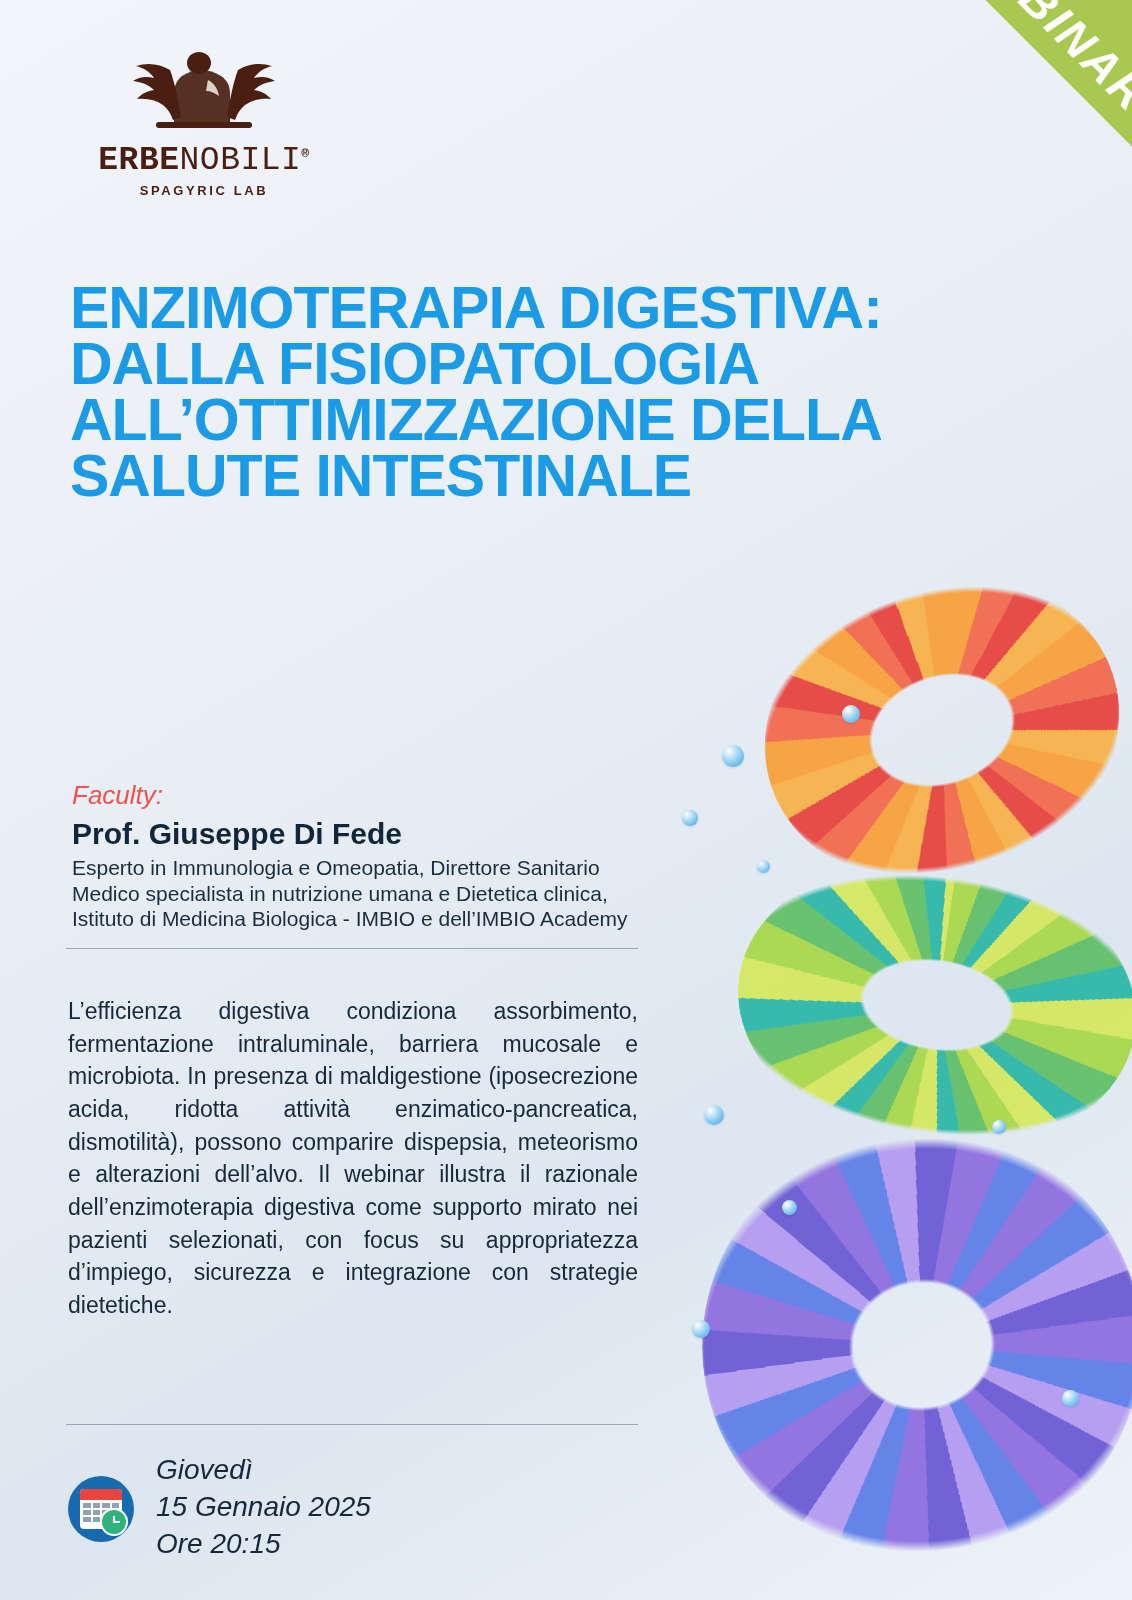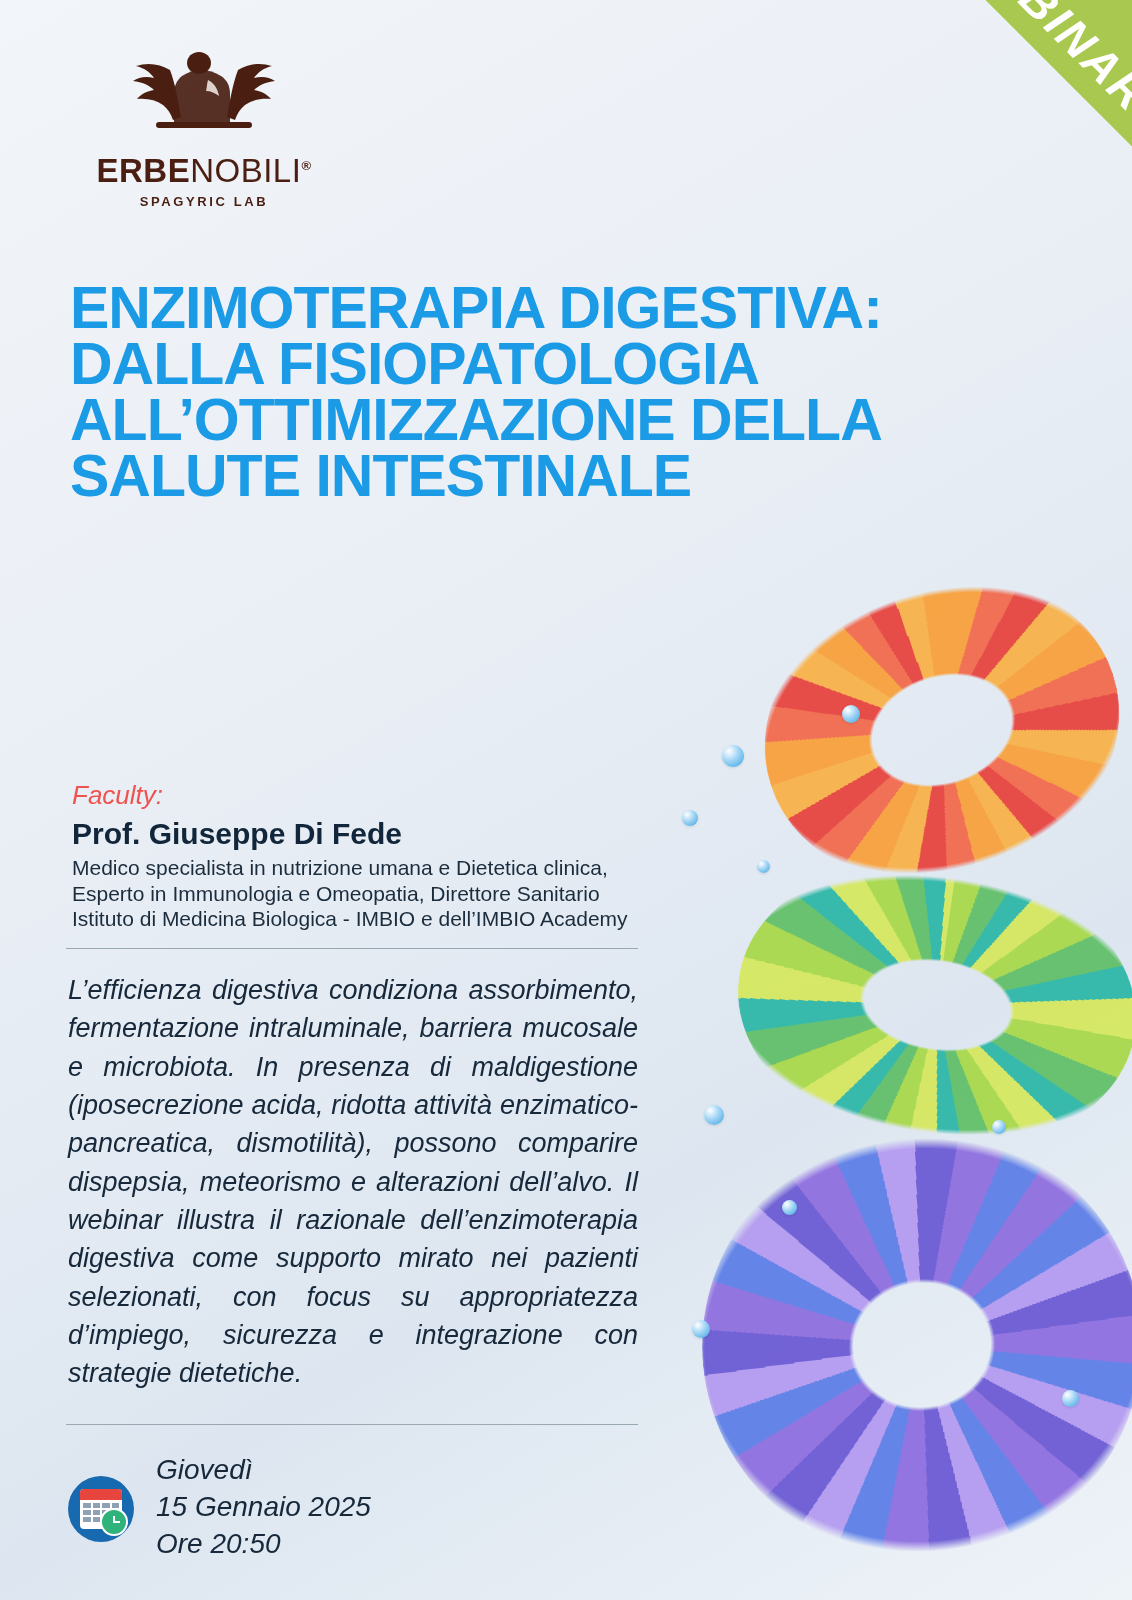--- a/index.html
+++ b/index.html
@@ -124,23 +124,23 @@
   .logo-mark {
     width: 200px;
     height: 96px;
     margin: 0 auto;
     position: relative;
   }
   .logo-name {
     font-size: 33px;
     letter-spacing: 0.5px;
     color: #4a1f12;
-    font-family: Liberation Sans, sans-serif;
-    font-weight: bold;
-    margin-top: 10px;
+    font-family: Liberation Mono, monospace;
+    font-weight: bold;
+    margin-top: 0;
     white-space: nowrap;
   }
   .logo-name .light { font-weight: normal; }
   .logo-reg {
     font-size: 13px;
     vertical-align: super;
   }
   .logo-sub {
     font-size: 13px;
     letter-spacing: 2.6px;
@@ -195,28 +195,27 @@
     width: 572px;
     height: 1px;
     background: #9aa8b4;
   }
   .divider.d1 { top: 948px; }
   .divider.d2 { top: 1424px; }
 
   
   .abstract {
     position: absolute;
-    top: 944px;
+    top: 972px;
     left: 68px;
     width: 570px;
-    font-size: 27px;
+    font-size: 23px;
     line-height: 1.42;
     color: #16283a;
     text-align: justify;
-    font-style: italic;
   }
 
   
   .datebox {
     position: absolute;
     top: 1452px;
     left: 68px;
     display: flex;
     align-items: center;
     gap: 22px;
@@ -324,22 +323,22 @@
     <div class="logo-name"><span>ERBE</span><span class="light">NOBILI</span><span class="logo-reg">®</span></div>
     <div class="logo-sub">SPAGYRIC LAB</div>
   </div>
 
   <h1 class="title">ENZIMOTERAPIA DIGESTIVA: DALLA FISIOPATOLOGIA ALL’OTTIMIZZAZIONE DELLA SALUTE INTESTINALE</h1>
 
   <div class="faculty">
     <div class="faculty-label">Faculty:</div>
     <div class="faculty-name">Prof. Giuseppe Di Fede</div>
     <div class="faculty-bio">
+      <div>Esperto in Immunologia e Omeopatia, Direttore Sanitario</div>
       <div>Medico specialista in nutrizione umana e Dietetica clinica,</div>
-      <div>Esperto in Immunologia e Omeopatia, Direttore Sanitario</div>
       <div>Istituto di Medicina Biologica - IMBIO e dell’IMBIO Academy</div>
     </div>
   </div>
 
   <div class="divider d1"></div>
 
   <p class="abstract">L’efficienza digestiva condiziona assorbimento, fermentazione intraluminale, barriera mucosale e microbiota. In presenza di maldigestione (iposecrezione acida, ridotta attività enzimatico-pancreatica, dismotilità), possono comparire dispepsia, meteorismo e alterazioni dell’alvo. Il webinar illustra il razionale dell’enzimoterapia digestiva come supporto mirato nei pazienti selezionati, con focus su appropriatezza d’impiego, sicurezza e integrazione con strategie dietetiche.</p>
 
   <div class="divider d2"></div>
 
@@ -360,17 +359,17 @@
             <i></i>
             <i></i>
             <i></i>
         </div>
       </div>
       <div class="cal-clock"></div>
     </div>
     <div class="date-lines">
       <div>Giovedì</div>
       <div>15 Gennaio 2025</div>
-      <div>Ore 20:50</div>
+      <div>Ore 20:15</div>
     </div>
   </div>
 
 </div>
 
 </body></html>

